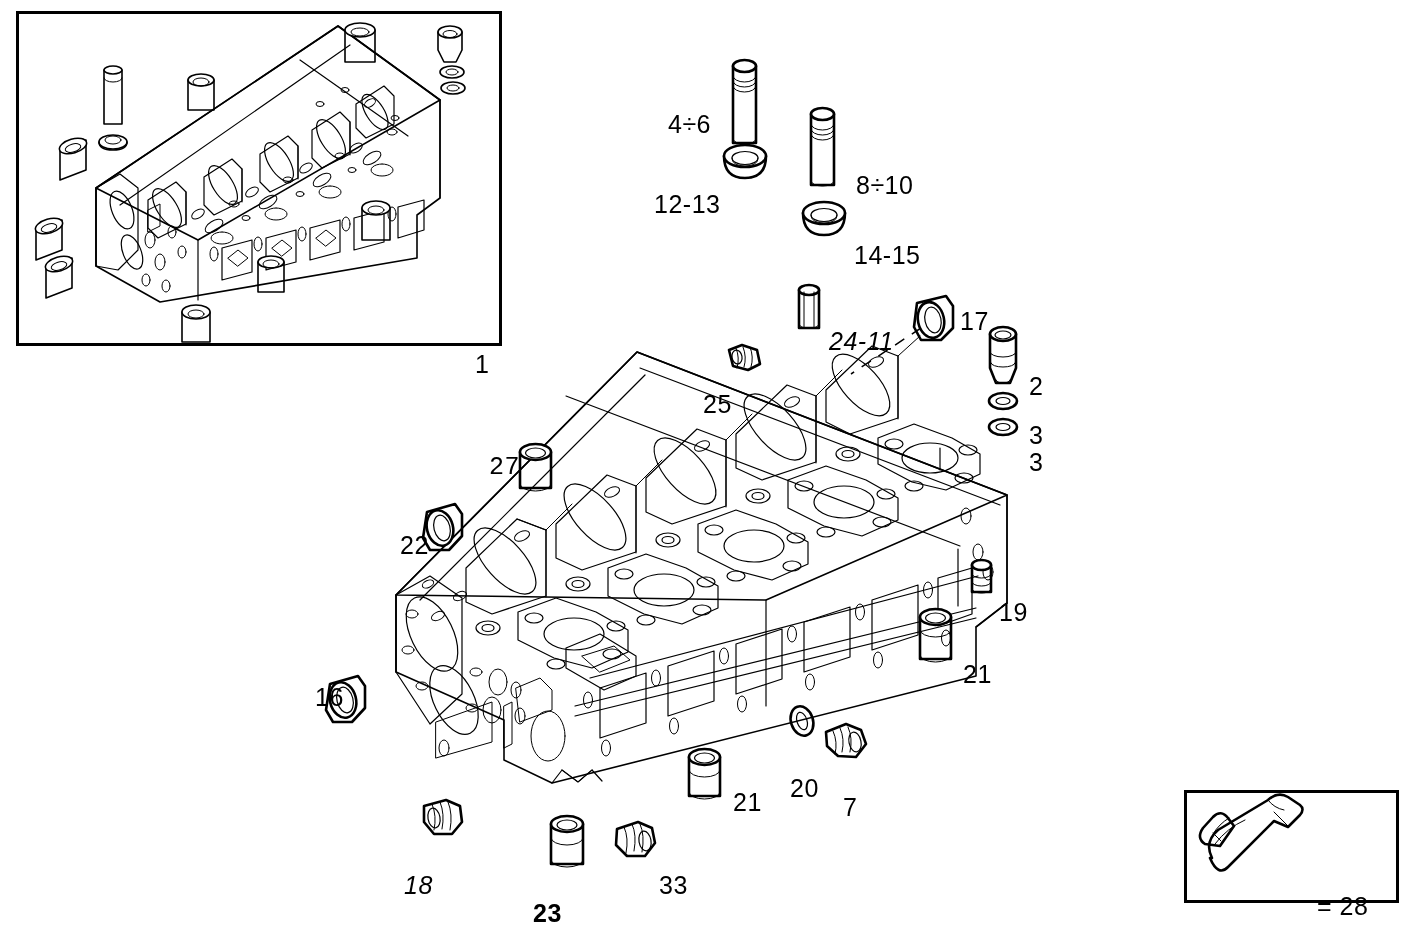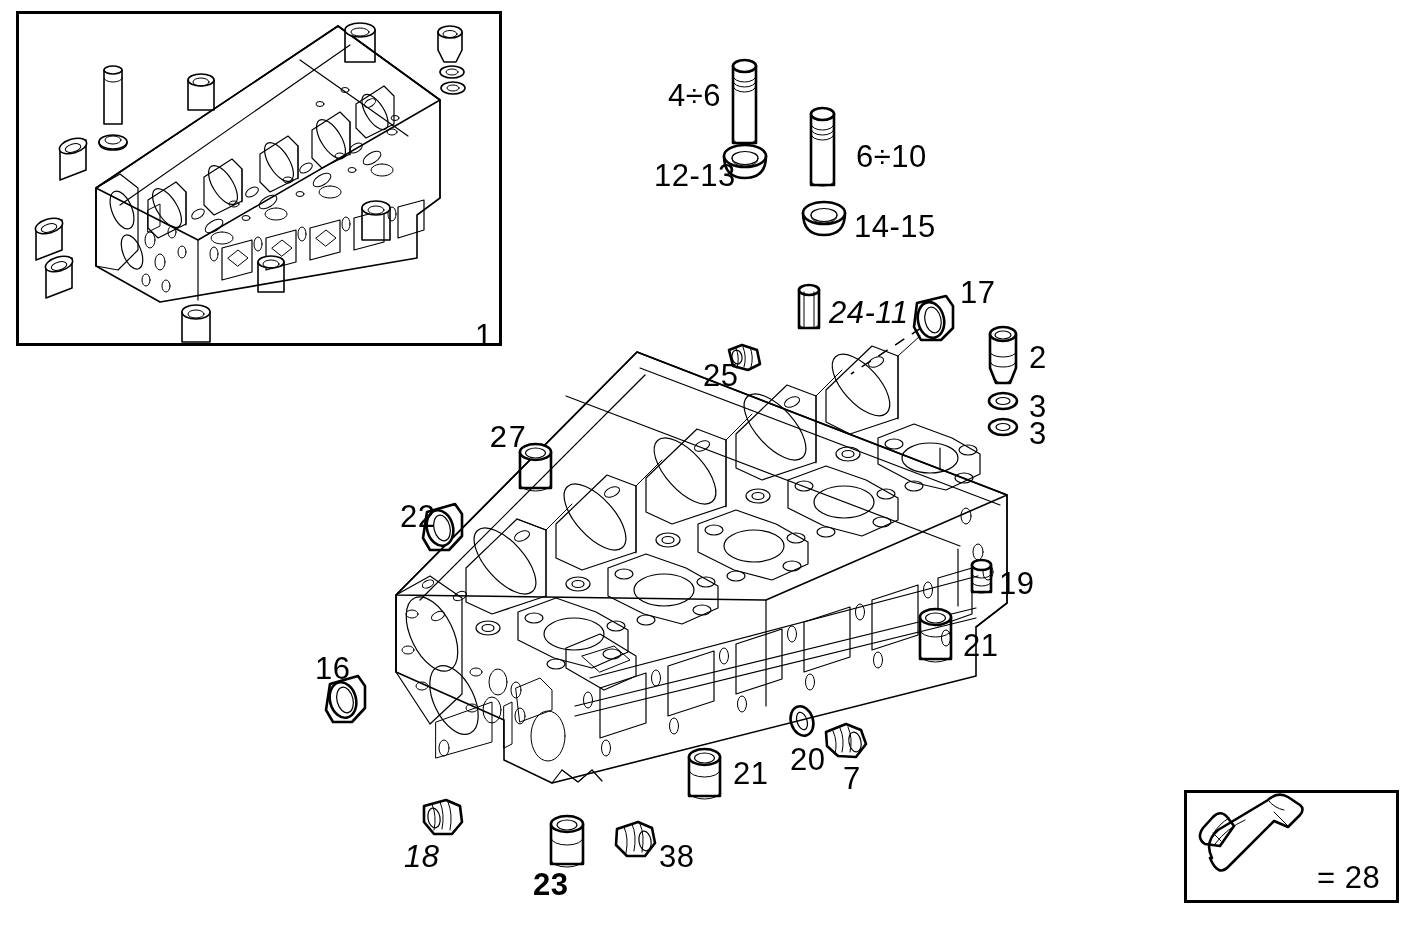--- a/index.html
+++ b/index.html
@@ -11,26 +11,27 @@
   #sheet{
     position:relative;
     width:1418px;
     height:945px;
     background:#ffffff;
     overflow:hidden;
   }
   .lbl{
     position:absolute;
     font-family:"Liberation Sans","DejaVu Sans",sans-serif;
-    font-size:31px;
+    font-size:25px;
     font-weight:400;
     color:#000;
     white-space:nowrap;
     line-height:1;
     letter-spacing:0.5px;
+    margin-top:32px;
   }
   .box{
     position:absolute;
     border:3px solid #000;
     box-sizing:border-box;
     background:transparent;
   }
   svg{position:absolute;left:0;top:0;overflow:visible;}
   .ln{fill:none;stroke:#000;stroke-width:1.6;stroke-linejoin:round;stroke-linecap:round;}
   .ln-thin{fill:none;stroke:#000;stroke-width:1.2;stroke-linejoin:round;stroke-linecap:round;}
@@ -531,34 +532,34 @@
       <path class="ln-hair" d="M1274,812 l14,14"></path>
       <path class="ln-hair" d="M1245,820 q-18,8 -30,24"></path>
       <path class="ln-hair" d="M1213,833 l8,8"></path>
     </g>
 
   </svg>
 
   <div class="lbl" style="left:475px;top:320px;">1</div>
   <div class="lbl" style="left:668px;top:80px;">4÷6</div>
   <div class="lbl" style="left:654px;top:160px;">12-13</div>
-  <div class="lbl" style="left:856px;top:141px;">6÷10</div>
+  <div class="lbl" style="left:856px;top:141px;">8÷10</div>
   <div class="lbl" style="left:854px;top:211px;">14-15</div>
   <div class="lbl" style="left:829px;top:297px;font-style:italic;">24-11</div>
   <div class="lbl" style="left:960px;top:277px;">17</div>
   <div class="lbl" style="left:1029px;top:342px;">2</div>
   <div class="lbl" style="left:1029px;top:391px;">3</div>
   <div class="lbl" style="left:1029px;top:418px;">3</div>
   <div class="lbl" style="left:703px;top:360px;">25</div>
   <div class="lbl" style="left:489px;top:423px;font-family:Liberation Mono, monospace;">27</div>
   <div class="lbl" style="left:400px;top:501px;">22</div>
   <div class="lbl" style="left:315px;top:653px;">16</div>
   <div class="lbl" style="left:999px;top:568px;">19</div>
   <div class="lbl" style="left:963px;top:630px;">21</div>
   <div class="lbl" style="left:790px;top:744px;">20</div>
   <div class="lbl" style="left:843px;top:763px;">7</div>
   <div class="lbl" style="left:733px;top:758px;">21</div>
   <div class="lbl" style="left:404px;top:841px;font-style:italic;">18</div>
   <div class="lbl" style="left:533px;top:869px;font-weight:bold;">23</div>
-  <div class="lbl" style="left:659px;top:841px;">38</div>
+  <div class="lbl" style="left:659px;top:841px;">33</div>
   <div class="lbl" style="left:1317px;top:862px;">= 28</div>
 
 </div>
 
 </body></html>

